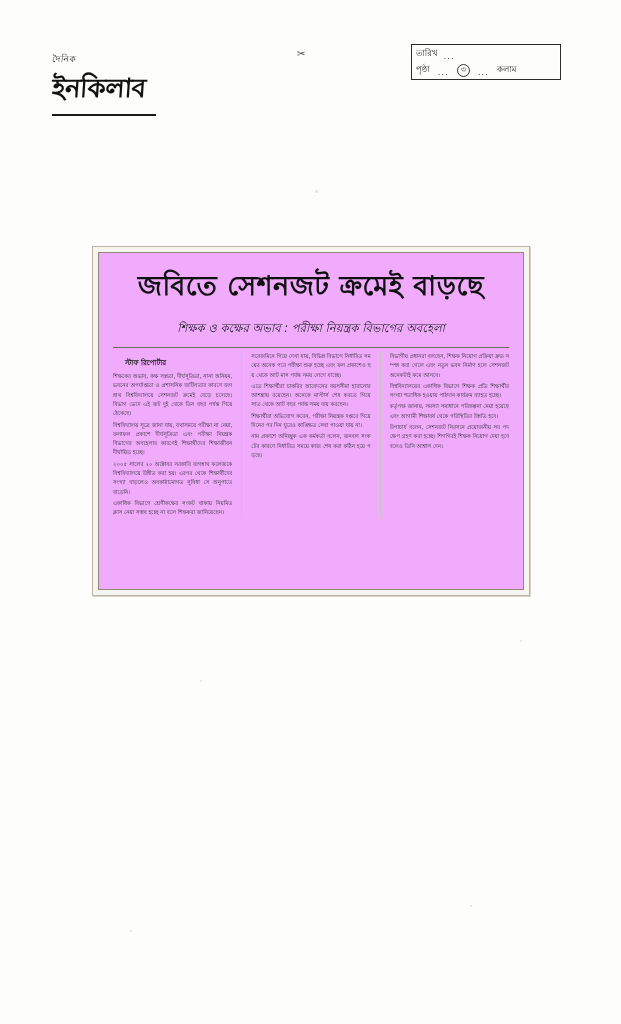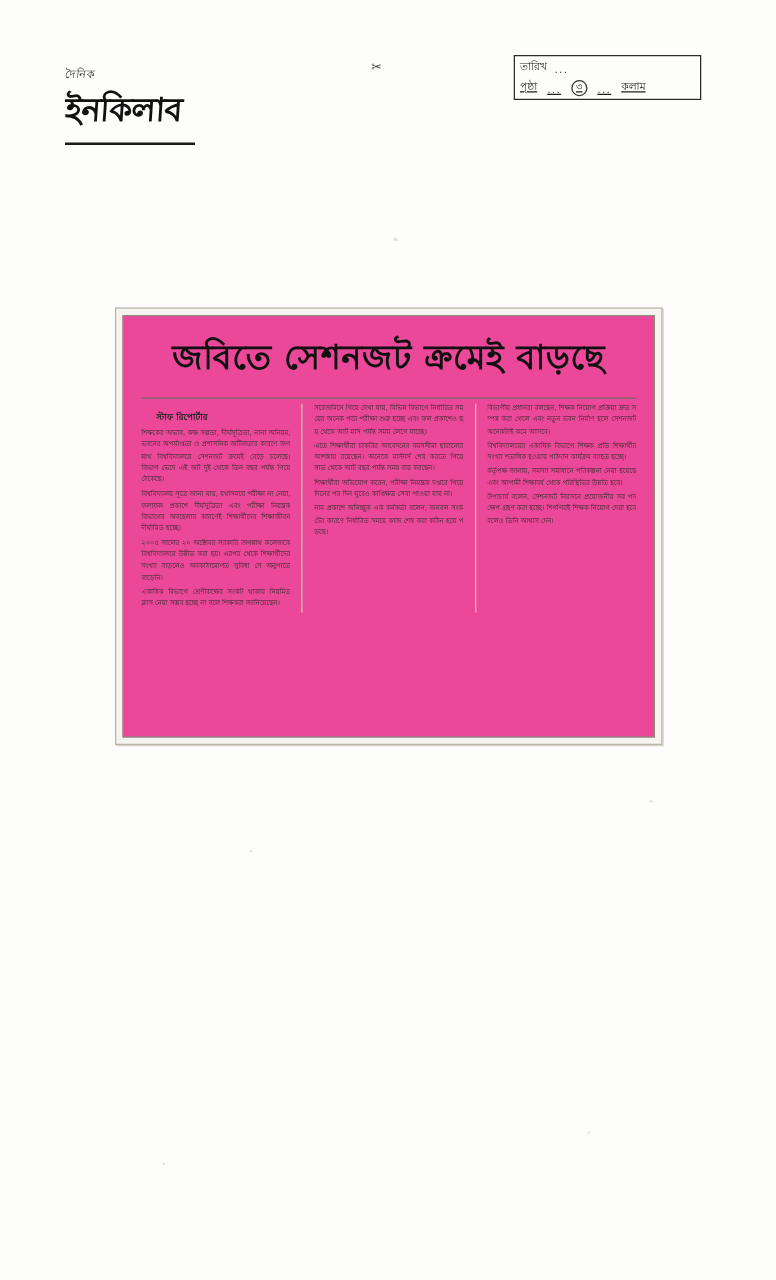--- a/index.html
+++ b/index.html
@@ -81,21 +81,20 @@
   }
   .datestamp .ds-top {
     top: 2px;
     padding-left: 4px;
     gap: 6px;
   }
   .datestamp .ds-bottom {
     top: 18px;
     padding-left: 4px;
     gap: 8px;
-    text-decoration: underline;
   }
   .ds-date {
     font-size: 13px;
     font-weight: bold;
     letter-spacing: 1px;
     color: #151515;
     font-family: "DejaVu Sans Mono", monospace;
   }
   .ds-dots { letter-spacing: 1px; color: #444; }
   .ds-circle {
@@ -117,21 +116,21 @@
     height: 348px;
     background: #f6f4ef;
     border: 1px solid #b9b4a9;
     box-shadow: 1px 1px 0 #d8d4ca;
     overflow: hidden;
   }
   .clip-inner {
     position: absolute;
     inset: 5px;
     border: 1px solid #8d887d;
-    background: #ec4899;
+    background: #f0abfc;
   }
 
   .headline {
     text-align: center;
     font-size: 27px;
     font-weight: bold;
     color: #111;
     letter-spacing: 0.5px;
     margin-top: 12px;
     font-family: "DejaVu Sans", sans-serif;
@@ -220,20 +219,21 @@
       <span class="ds-circle">৩</span>
       <span class="ds-dots">...</span>
       <span>কলাম</span>
     </div>
   </div>
 
   <div class="clipping">
     <div class="clip-inner">
 
       <div class="headline">জবিতে সেশনজট ক্রমেই বাড়ছে</div>
+      <div class="subhead1">শিক্ষক ও কক্ষের অভাব : পরীক্ষা নিয়ন্ত্রক বিভাগের অবহেলা</div>
       <div class="hr-thin"></div>
 
       <div class="columns">
 
         <div class="col">
           <div class="byline">স্টাফ রিপোর্টার</div>
           <p>শিক্ষকের অভাব, কক্ষ সল্পতা, দীর্ঘসূত্রিতা, নানা অনিয়ম, ভবনের অপর্যাপ্ততা ও প্রশাসনিক জটিলতার কারণে জগন্নাথ বিশ্ববিদ্যালয়ে সেশনজট ক্রমেই বেড়ে চলেছে। বিভাগ ভেদে এই জট দুই থেকে তিন বছর পর্যন্ত গিয়ে ঠেকেছে।</p>
           <p>বিশ্ববিদ্যালয় সূত্রে জানা যায়, যথাসময়ে পরীক্ষা না নেয়া, ফলাফল প্রকাশে দীর্ঘসূত্রিতা এবং পরীক্ষা নিয়ন্ত্রক বিভাগের অবহেলার কারণেই শিক্ষার্থীদের শিক্ষাজীবন দীর্ঘায়িত হচ্ছে।</p>
           <p>২০০৫ সালের ২০ অক্টোবর সরকারি জগন্নাথ কলেজকে বিশ্ববিদ্যালয়ে উন্নীত করা হয়। এরপর থেকে শিক্ষার্থীদের সংখ্যা বাড়লেও অবকাঠামোগত সুবিধা সে অনুপাতে বাড়েনি।</p>
           <p>একাধিক বিভাগে শ্রেণীকক্ষের সংকট থাকায় নিয়মিত ক্লাস নেয়া সম্ভব হচ্ছে না বলে শিক্ষকরা জানিয়েছেন।</p>

